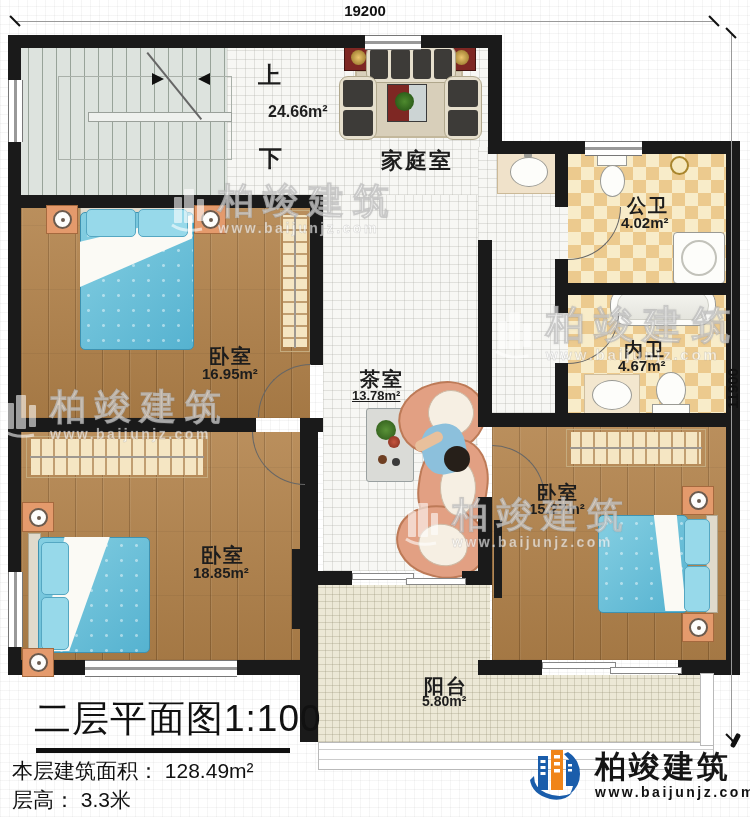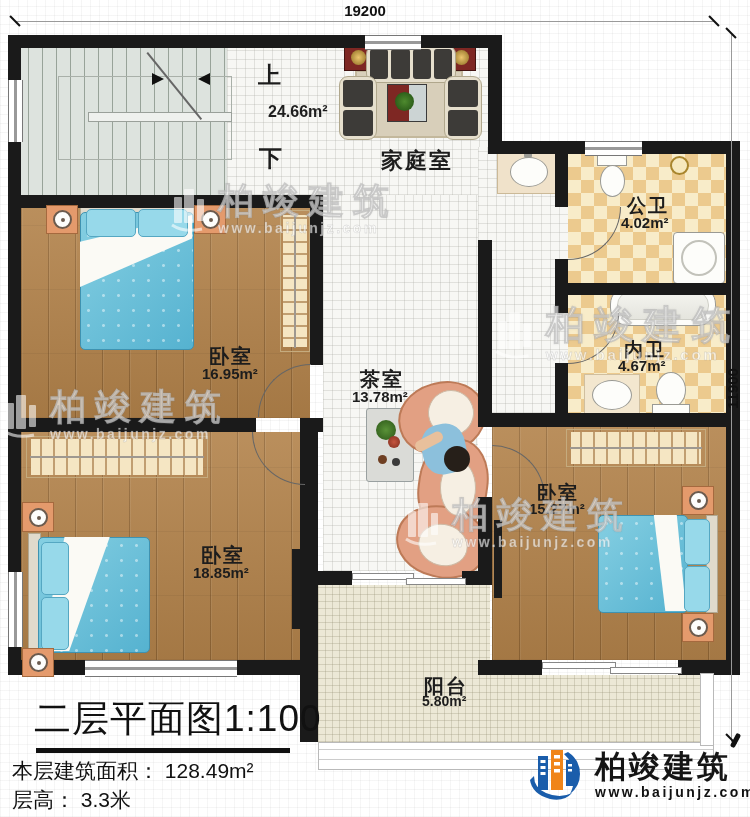--- a/index.html
+++ b/index.html
@@ -277,21 +277,21 @@
 
 <div class="room-area" style="left:268px;top:103px;font-size:16px;">24.66m²</div>
 <div class="room-name" style="left:381px;top:146px;font-size:22px;">家庭室</div>
 <div class="room-name" style="left:627px;top:193px;font-size:19px;">公卫</div>
 <div class="room-area" style="left:621px;top:214px;font-size:15px;">4.02m²</div>
 <div class="room-name" style="left:624px;top:337px;font-size:19px;">内卫</div>
 <div class="room-area" style="left:618px;top:357px;font-size:15px;">4.67m²</div>
 <div class="room-name" style="left:209px;top:343px;font-size:20px;">卧室</div>
 <div class="room-area" style="left:202px;top:365px;font-size:15px;">16.95m²</div>
 <div class="room-name" style="left:360px;top:366px;font-size:20px;">茶室</div>
-<div class="room-area" style="left:352px;top:388px;font-size:15px;">13.78m²</div>
+<div class="room-area" style="left:352px;top:388px;font-size:13px;text-decoration:underline;">13.78m²</div>
 <div class="room-name" style="left:201px;top:542px;font-size:20px;">卧室</div>
 <div class="room-area" style="left:193px;top:564px;font-size:15px;">18.85m²</div>
 <div class="room-name" style="left:537px;top:480px;font-size:19px;">卧室</div>
 <div class="room-area" style="left:529px;top:500px;font-size:15px;">15.27m²</div>
 <div class="room-name" style="left:424px;top:673px;font-size:20px;">阳台</div>
 <div class="room-area" style="left:422px;top:693px;font-size:14px;">5.80m²</div>
 
 <div class="wm" style="left:170px;top:182px;">
   <svg class="wm-svg" width="40" height="48" viewBox="0 0 40 48">
       <rect x="4" y="12" width="8" height="26" rx="1"></rect>

